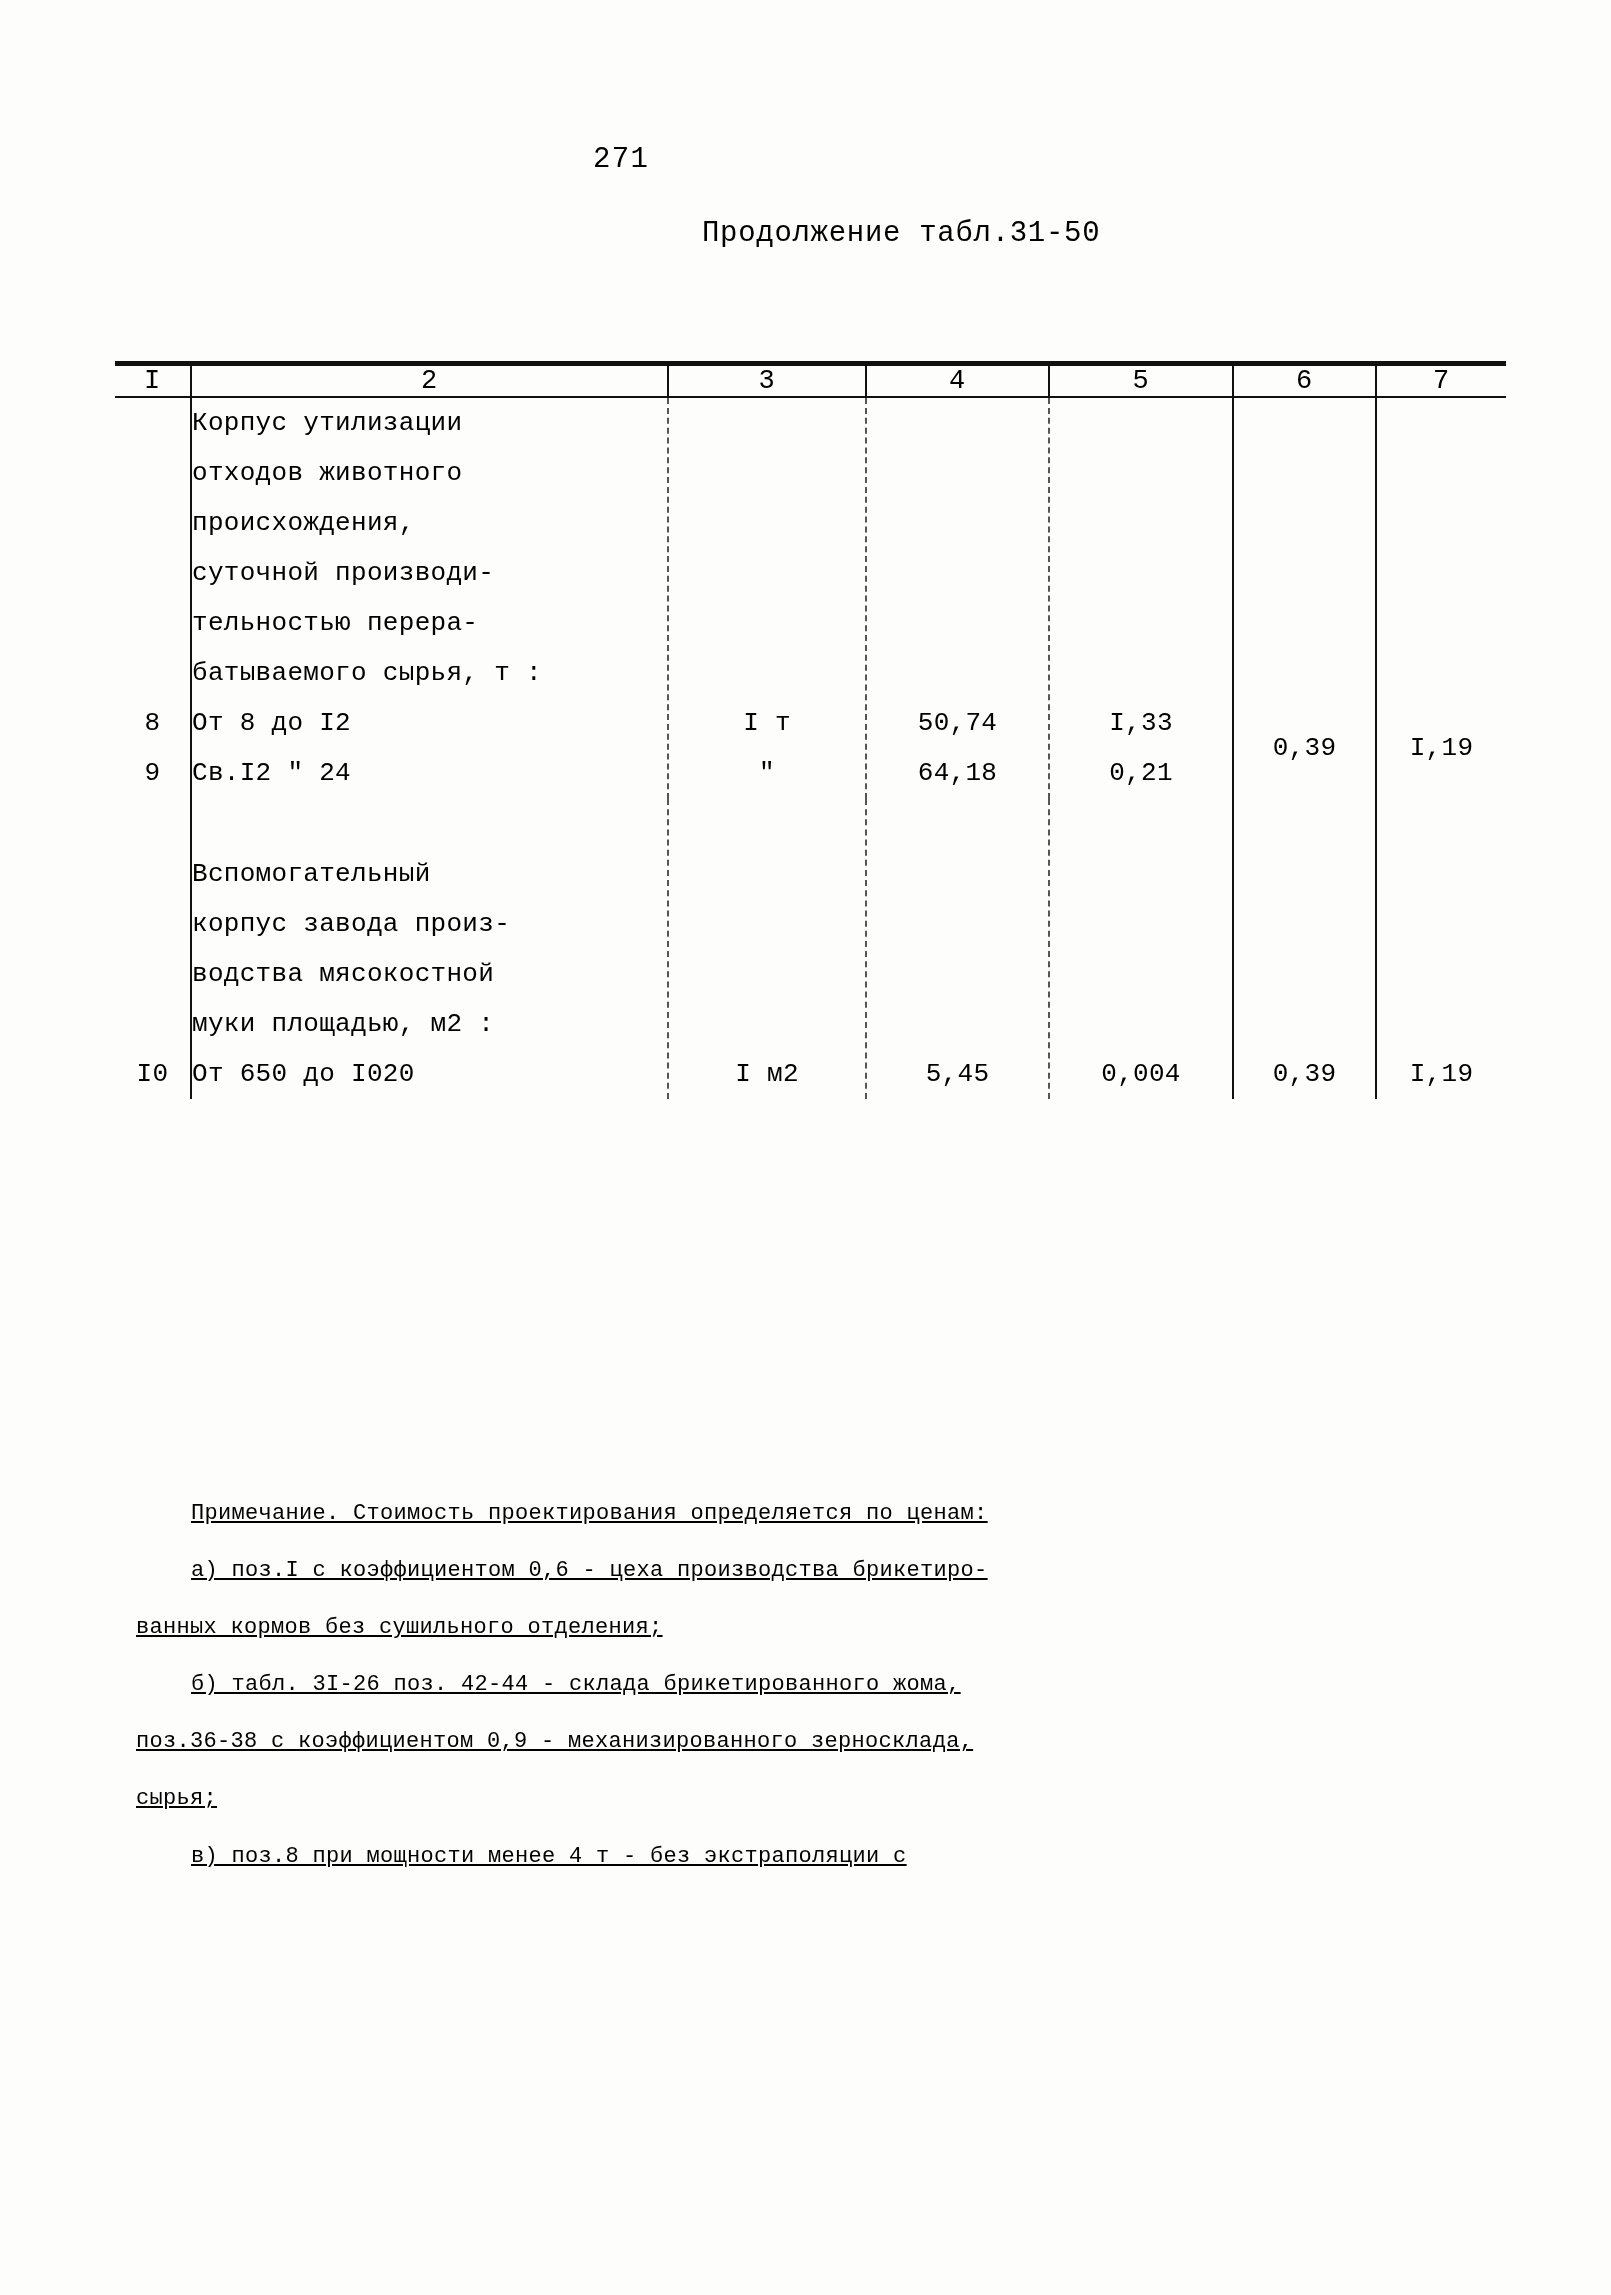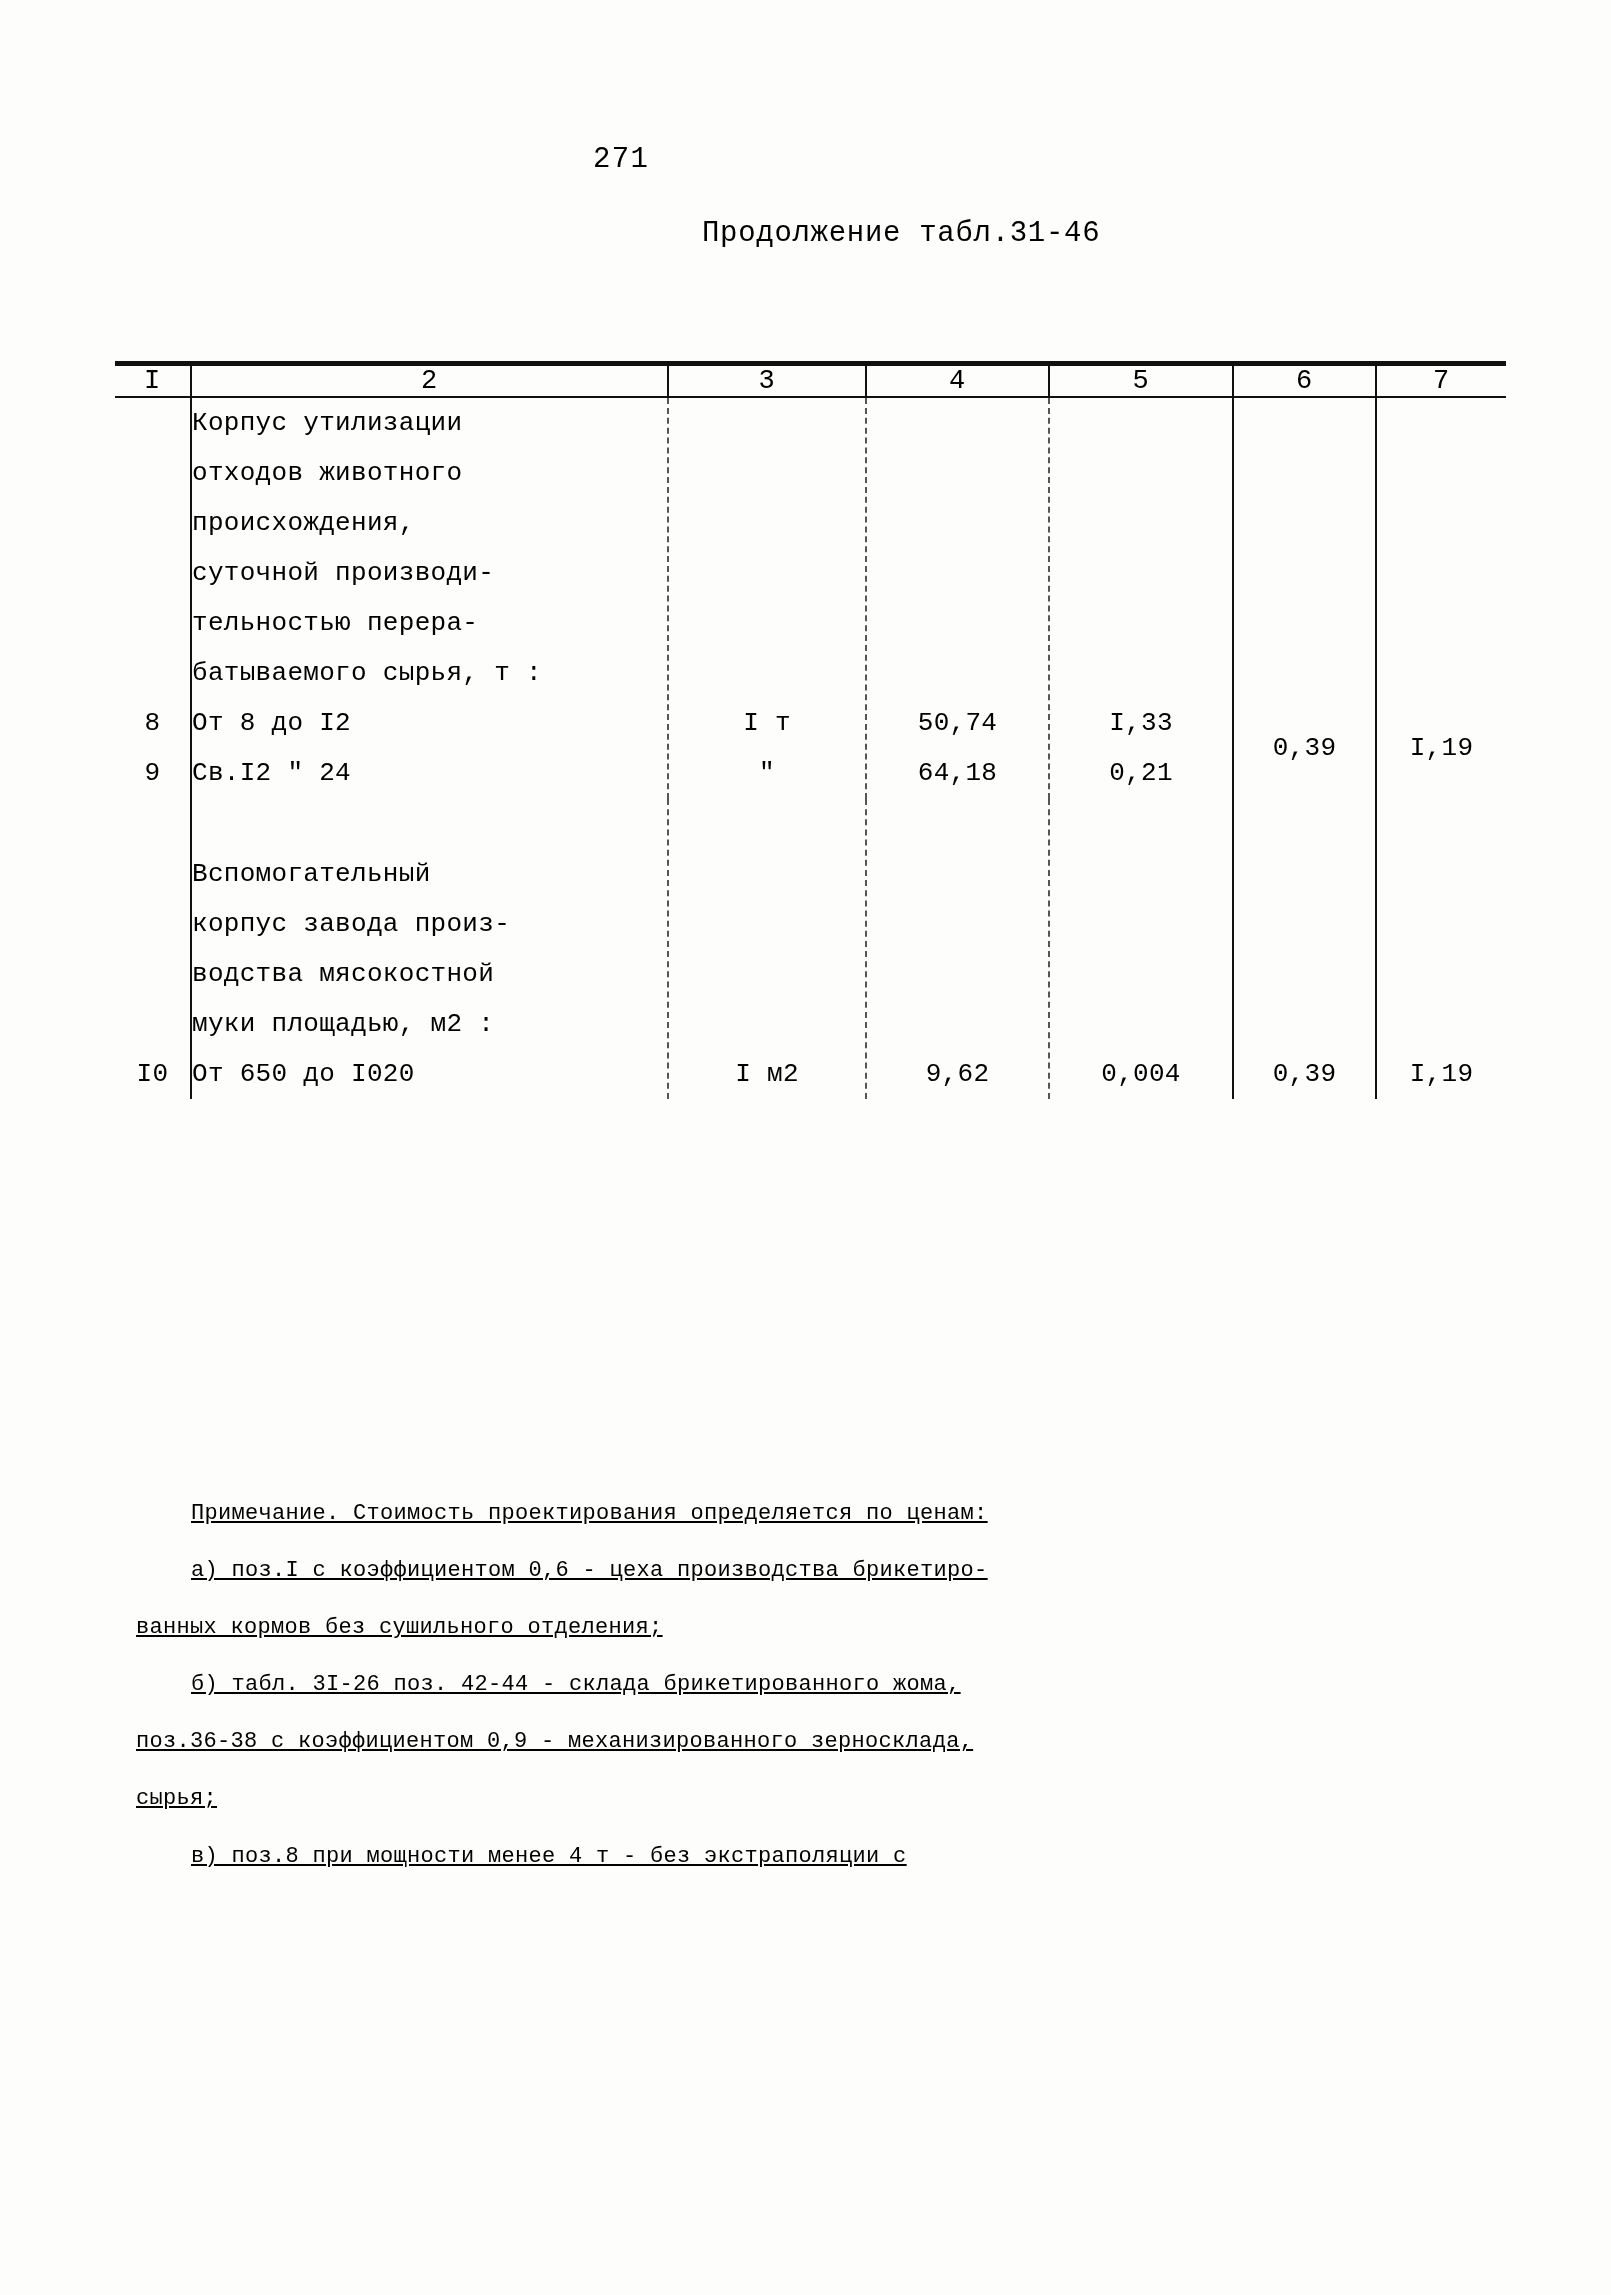--- a/index.html
+++ b/index.html
@@ -117,21 +117,21 @@
     white-space: pre-wrap;
   }
   .notes .ind { text-indent: 55px; }
 </style>
 </head>
 <body>
 
 <div class="page">
 
   <div class="page-number">271</div>
-  <div class="continuation">Продолжение табл.31-46</div>
+  <div class="continuation">Продолжение табл.31-50</div>
 
   <div class="table-wrap">
     <div class="top-rule"></div>
 
     <table class="main">
       <colgroup>
         <col class="col1">
           <col class="col2">
           <col class="col3">
           <col class="col4">
@@ -271,21 +271,21 @@
           <div class="txt-line blank-line">&nbsp;</div>
           <div class="txt-line ctr">I м2</div>
         </td>
 
         <td class="body-cell vline-dash">
           <div class="txt-line blank-line">&nbsp;</div>
           <div class="txt-line blank-line">&nbsp;</div>
           <div class="txt-line blank-line">&nbsp;</div>
           <div class="txt-line blank-line">&nbsp;</div>
           <div class="txt-line blank-line">&nbsp;</div>
-          <div class="txt-line ctr">9,62</div>
+          <div class="txt-line ctr">5,45</div>
         </td>
 
         <td class="body-cell vline-dash">
           <div class="txt-line blank-line">&nbsp;</div>
           <div class="txt-line blank-line">&nbsp;</div>
           <div class="txt-line blank-line">&nbsp;</div>
           <div class="txt-line blank-line">&nbsp;</div>
           <div class="txt-line blank-line">&nbsp;</div>
           <div class="txt-line ctr">0,004</div>
         </td>

